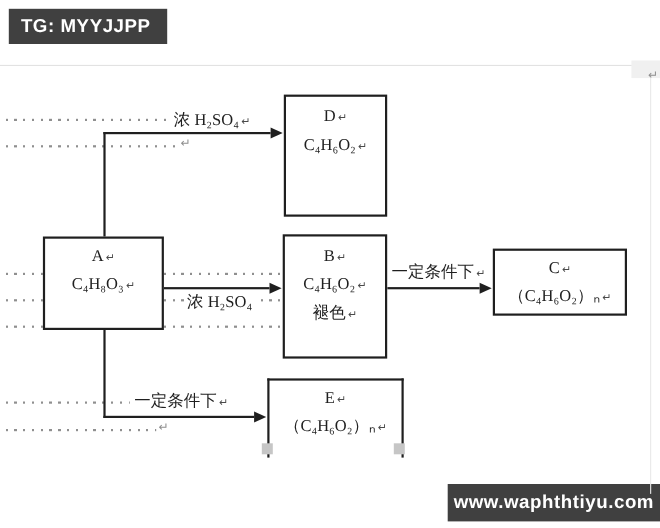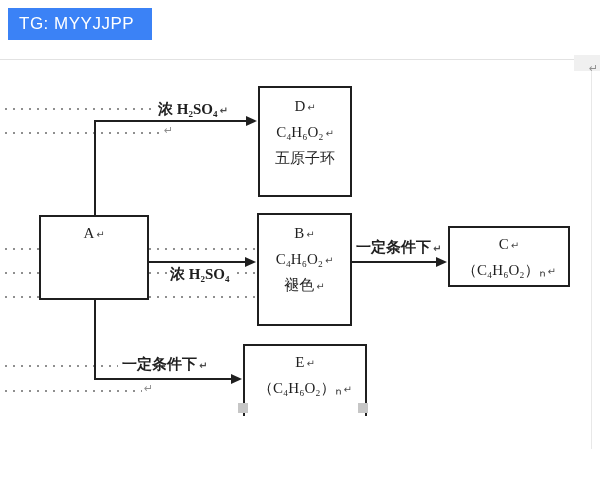--- a/index.html
+++ b/index.html
@@ -2,23 +2,23 @@
 <html><head>
 <meta charset="utf-8">
 <style>
   html,body{margin:0;padding:0;background:#fff;}
   #canvas{
     position:relative;width:600px;height:480px;background:#ffffff;overflow:hidden;
     font-family:"Liberation Sans",sans-serif;color:#1f1f1f;
   }
   
   .banner{
-    position:absolute;background:#3b82f6;color:#ffffff;
+    position:absolute;background:#404040;color:#ffffff;
     font-family:"Liberation Sans",sans-serif;font-size:17px;letter-spacing:.5px;
-    display:flex;align-items:center;
+    display:flex;align-items:center;font-weight:bold;
   }
   #banner-top{left:8px;top:8px;width:133px;height:32px;padding-left:11px;}
   #banner-bottom{left:407px;top:440px;width:193px;height:34px;justify-content:center;}
   
   .faint-h{position:absolute;left:0;top:59px;width:600px;height:1px;background:#e2e2e2;}
   .faint-v{position:absolute;left:591px;top:59px;width:1px;height:390px;background:#e8e8e8;}
   .faint-corner{position:absolute;left:574px;top:55px;width:26px;height:16px;background:#f0f0f0;}
   
   .dots{position:absolute;height:2px;z-index:1;
     background-image:repeating-linear-gradient(90deg,#8f8f8f 0 2px,transparent 2px 8px);}
@@ -29,33 +29,36 @@
     border-left:11px solid #1f1f1f;border-top:5px solid transparent;border-bottom:5px solid transparent;}
   
   .box{position:absolute;background:#ffffff;border:2px solid #1f1f1f;z-index:2;
     display:flex;flex-direction:column;align-items:center;
     font-family:"Liberation Serif",serif;font-size:15px;}
   .box .bline{line-height:25px;white-space:nowrap;text-align:center;}
   .pc{font-size:10px;color:#4a4a4a;margin-left:2px;font-family:"DejaVu Sans",sans-serif;}
   .pc-gray{position:absolute;font-size:11px;color:#8f8f8f;z-index:2;font-family:"DejaVu Sans",sans-serif;}
   
   .edge-label{position:absolute;z-index:3;font-size:15px;white-space:nowrap;
-    font-family:"Liberation Serif",serif;color:#1f1f1f;font-weight:bold;}
+    font-family:"Liberation Serif",serif;color:#1f1f1f;}
   .label-bg{background:#ffffff;padding:0 2px;}
   
   .handle{position:absolute;width:10px;height:10px;background:#c6c6c6;z-index:3;}
   #box-e{border-bottom:none;}
 </style>
 </head>
 <body>
 
 <div id="canvas">
 
   <div class="banner" id="banner-top">
     <span>TG: MYYJJPP</span>
+  </div>
+  <div class="banner" id="banner-bottom">
+    <span>www.waphthtiyu.com</span>
   </div>
 
   <div class="faint-h"></div>
   <div class="faint-v"></div>
   <div class="faint-corner"></div>
   <span class="pc-gray" style="left:589px;top:62px;">↵</span>
 
   <div class="dots" style="left:5px;top:108px;width:150px;"></div>
   <div class="dots" style="left:5px;top:132px;width:157px;"></div>
   <span class="pc-gray" style="left:164px;top:124px;">↵</span>
@@ -87,26 +90,26 @@
 
   <div class="vline" style="left:94px;top:296px;height:84px;"></div>
   <div class="hline" style="left:94px;top:378px;width:137px;"></div>
   <div class="arrhead" style="left:231px;top:374px;"></div>
   <div class="edge-label" style="left:122px;top:355px;">
     <span>一定条件下</span><span class="pc">↵</span>
   </div>
 
   <div class="box" id="box-a" style="left:39px;top:215px;width:106px;height:77px;padding-top:4px;">
     <div class="bline"><span>A</span><span class="pc">↵</span></div>
+    <div class="bline"><span>C₄H₈O₃</span><span class="pc">↵</span></div>
   </div>
 
   <div class="box" id="box-d" style="left:258px;top:86px;width:90px;height:101px;padding-top:6px;">
     <div class="bline"><span>D</span><span class="pc">↵</span></div>
     <div class="bline"><span>C₄H₆O₂</span><span class="pc">↵</span></div>
-    <div class="bline"><span>五原子环</span></div>
   </div>
 
   <div class="box" id="box-b" style="left:257px;top:213px;width:91px;height:103px;padding-top:6px;">
     <div class="bline"><span>B</span><span class="pc">↵</span></div>
     <div class="bline"><span>C₄H₆O₂</span><span class="pc">↵</span></div>
     <div class="bline"><span>褪色</span><span class="pc">↵</span></div>
   </div>
 
   <div class="box" id="box-c" style="left:448px;top:226px;width:118px;height:53px;padding-top:4px;">
     <div class="bline" style="line-height:24px;"><span>C</span><span class="pc">↵</span></div>

